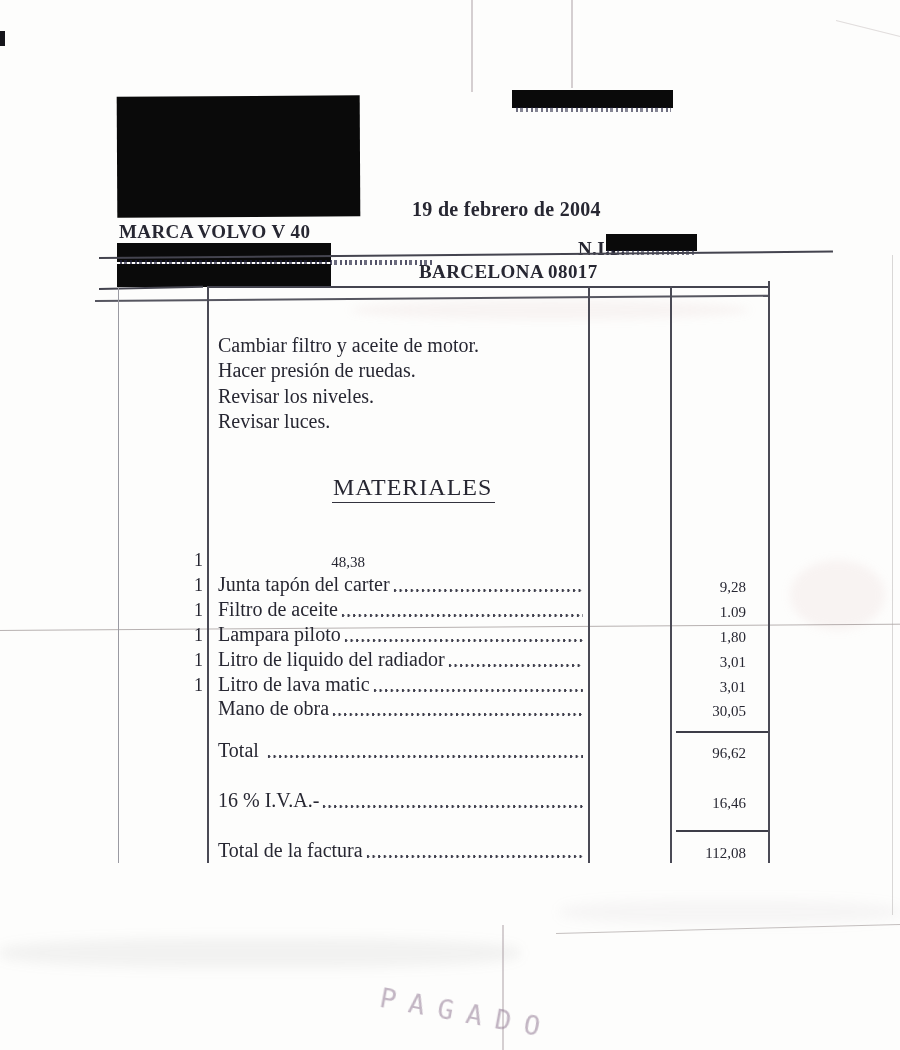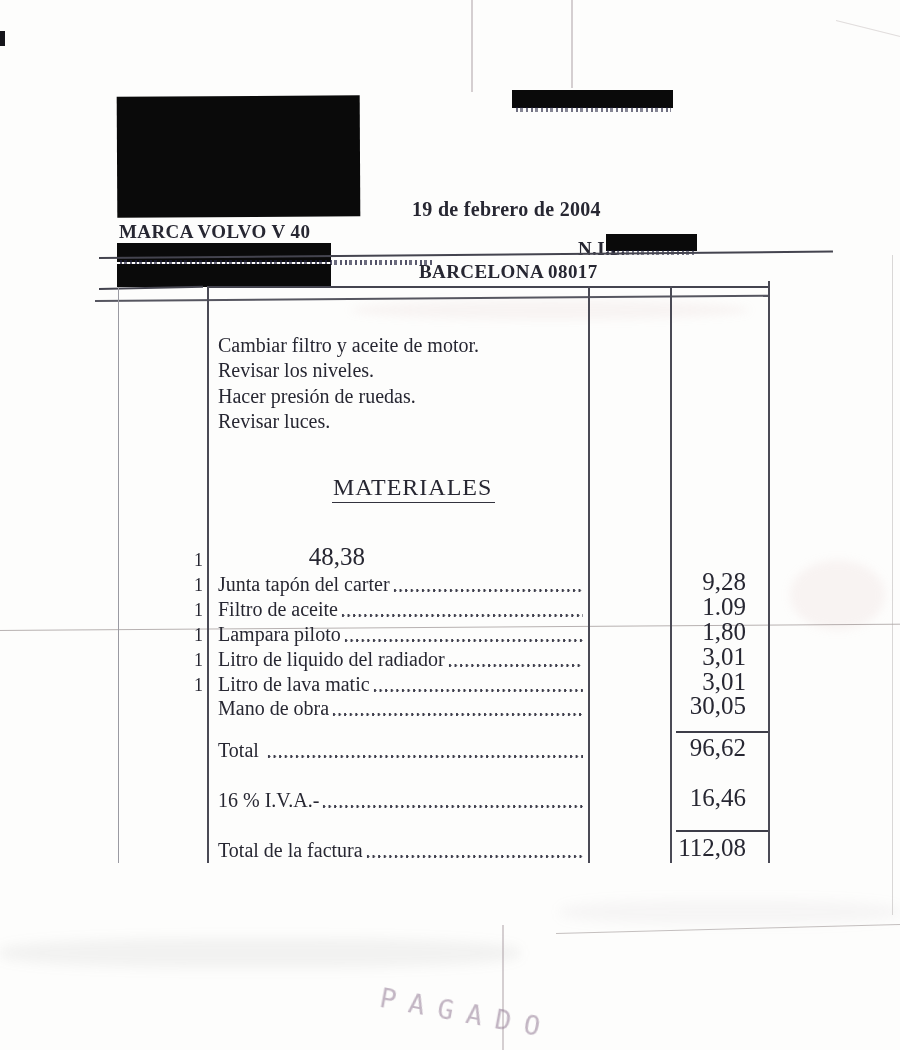--- a/index.html
+++ b/index.html
@@ -40,21 +40,21 @@
   }
   .qty{width:87px;text-align:right;padding-right:4px;font-size:18px;box-sizing:border-box;}
   .desc-cell{width:381px;display:flex;align-items:flex-end;box-sizing:border-box;padding-left:11px;padding-right:5px;}
   .desc{flex:none;}
   .dots{
     flex:1;height:5px;margin-left:3px;margin-bottom:3px;
     background-image:radial-gradient(circle at 2px 2.5px, rgba(40,40,55,.9) 1.15px, transparent 1.5px);
     background-size:5.6px 5px;background-repeat:repeat-x;
   }
   .gap{width:82px;}
-  .amount{width:100px;text-align:right;padding-right:24px;font-size:25px;box-sizing:border-box;margin-top:12px;}
+  .amount{width:100px;text-align:right;padding-right:24px;font-size:15px;box-sizing:border-box;margin-top:12px;}
   .total-row{height:26px;}
   .amount-overline{position:absolute;background:#3d3d48;height:1.6px;}
   
   .stamp{
     position:absolute;left:383px;top:982px;
     transform:rotate(10.5deg);transform-origin:left top;
     font-family:"DejaVu Sans Mono","Liberation Mono",monospace;
     font-size:27px;letter-spacing:13px;color:rgba(145,122,148,.55);
     filter:blur(.35px);white-space:nowrap;
   }
@@ -98,22 +98,22 @@
 <div class="hline" style="left:95px;top:300px;width:674px;transform:rotate(-0.45deg);background:#565660;"></div>
 
 <div class="vline-faint" style="left:118px;top:287px;height:576px;"></div>
 <div class="vline" style="left:207px;top:286px;height:577px;"></div>
 <div class="vline" style="left:588px;top:286px;height:577px;"></div>
 <div class="vline" style="left:670px;top:286px;height:577px;"></div>
 <div class="vline" style="left:768px;top:281px;height:582px;"></div>
 
 <div class="abs workdesc" style="left:218px;top:333px;">
   <div>Cambiar filtro y aceite de motor.</div>
+  <div>Hacer presión de ruedas.</div>
   <div>Revisar los niveles.</div>
-  <div>Hacer presión de ruedas.</div>
   <div>Revisar luces.</div>
 </div>
 
 <div class="abs" style="left:332px;top:474px;">
   <span class="materials">MATERIALES</span>
 </div>
 
 <div class="row" style="top:546px;">
   <span class="qty">1</span>
   <span class="gap"></span>

